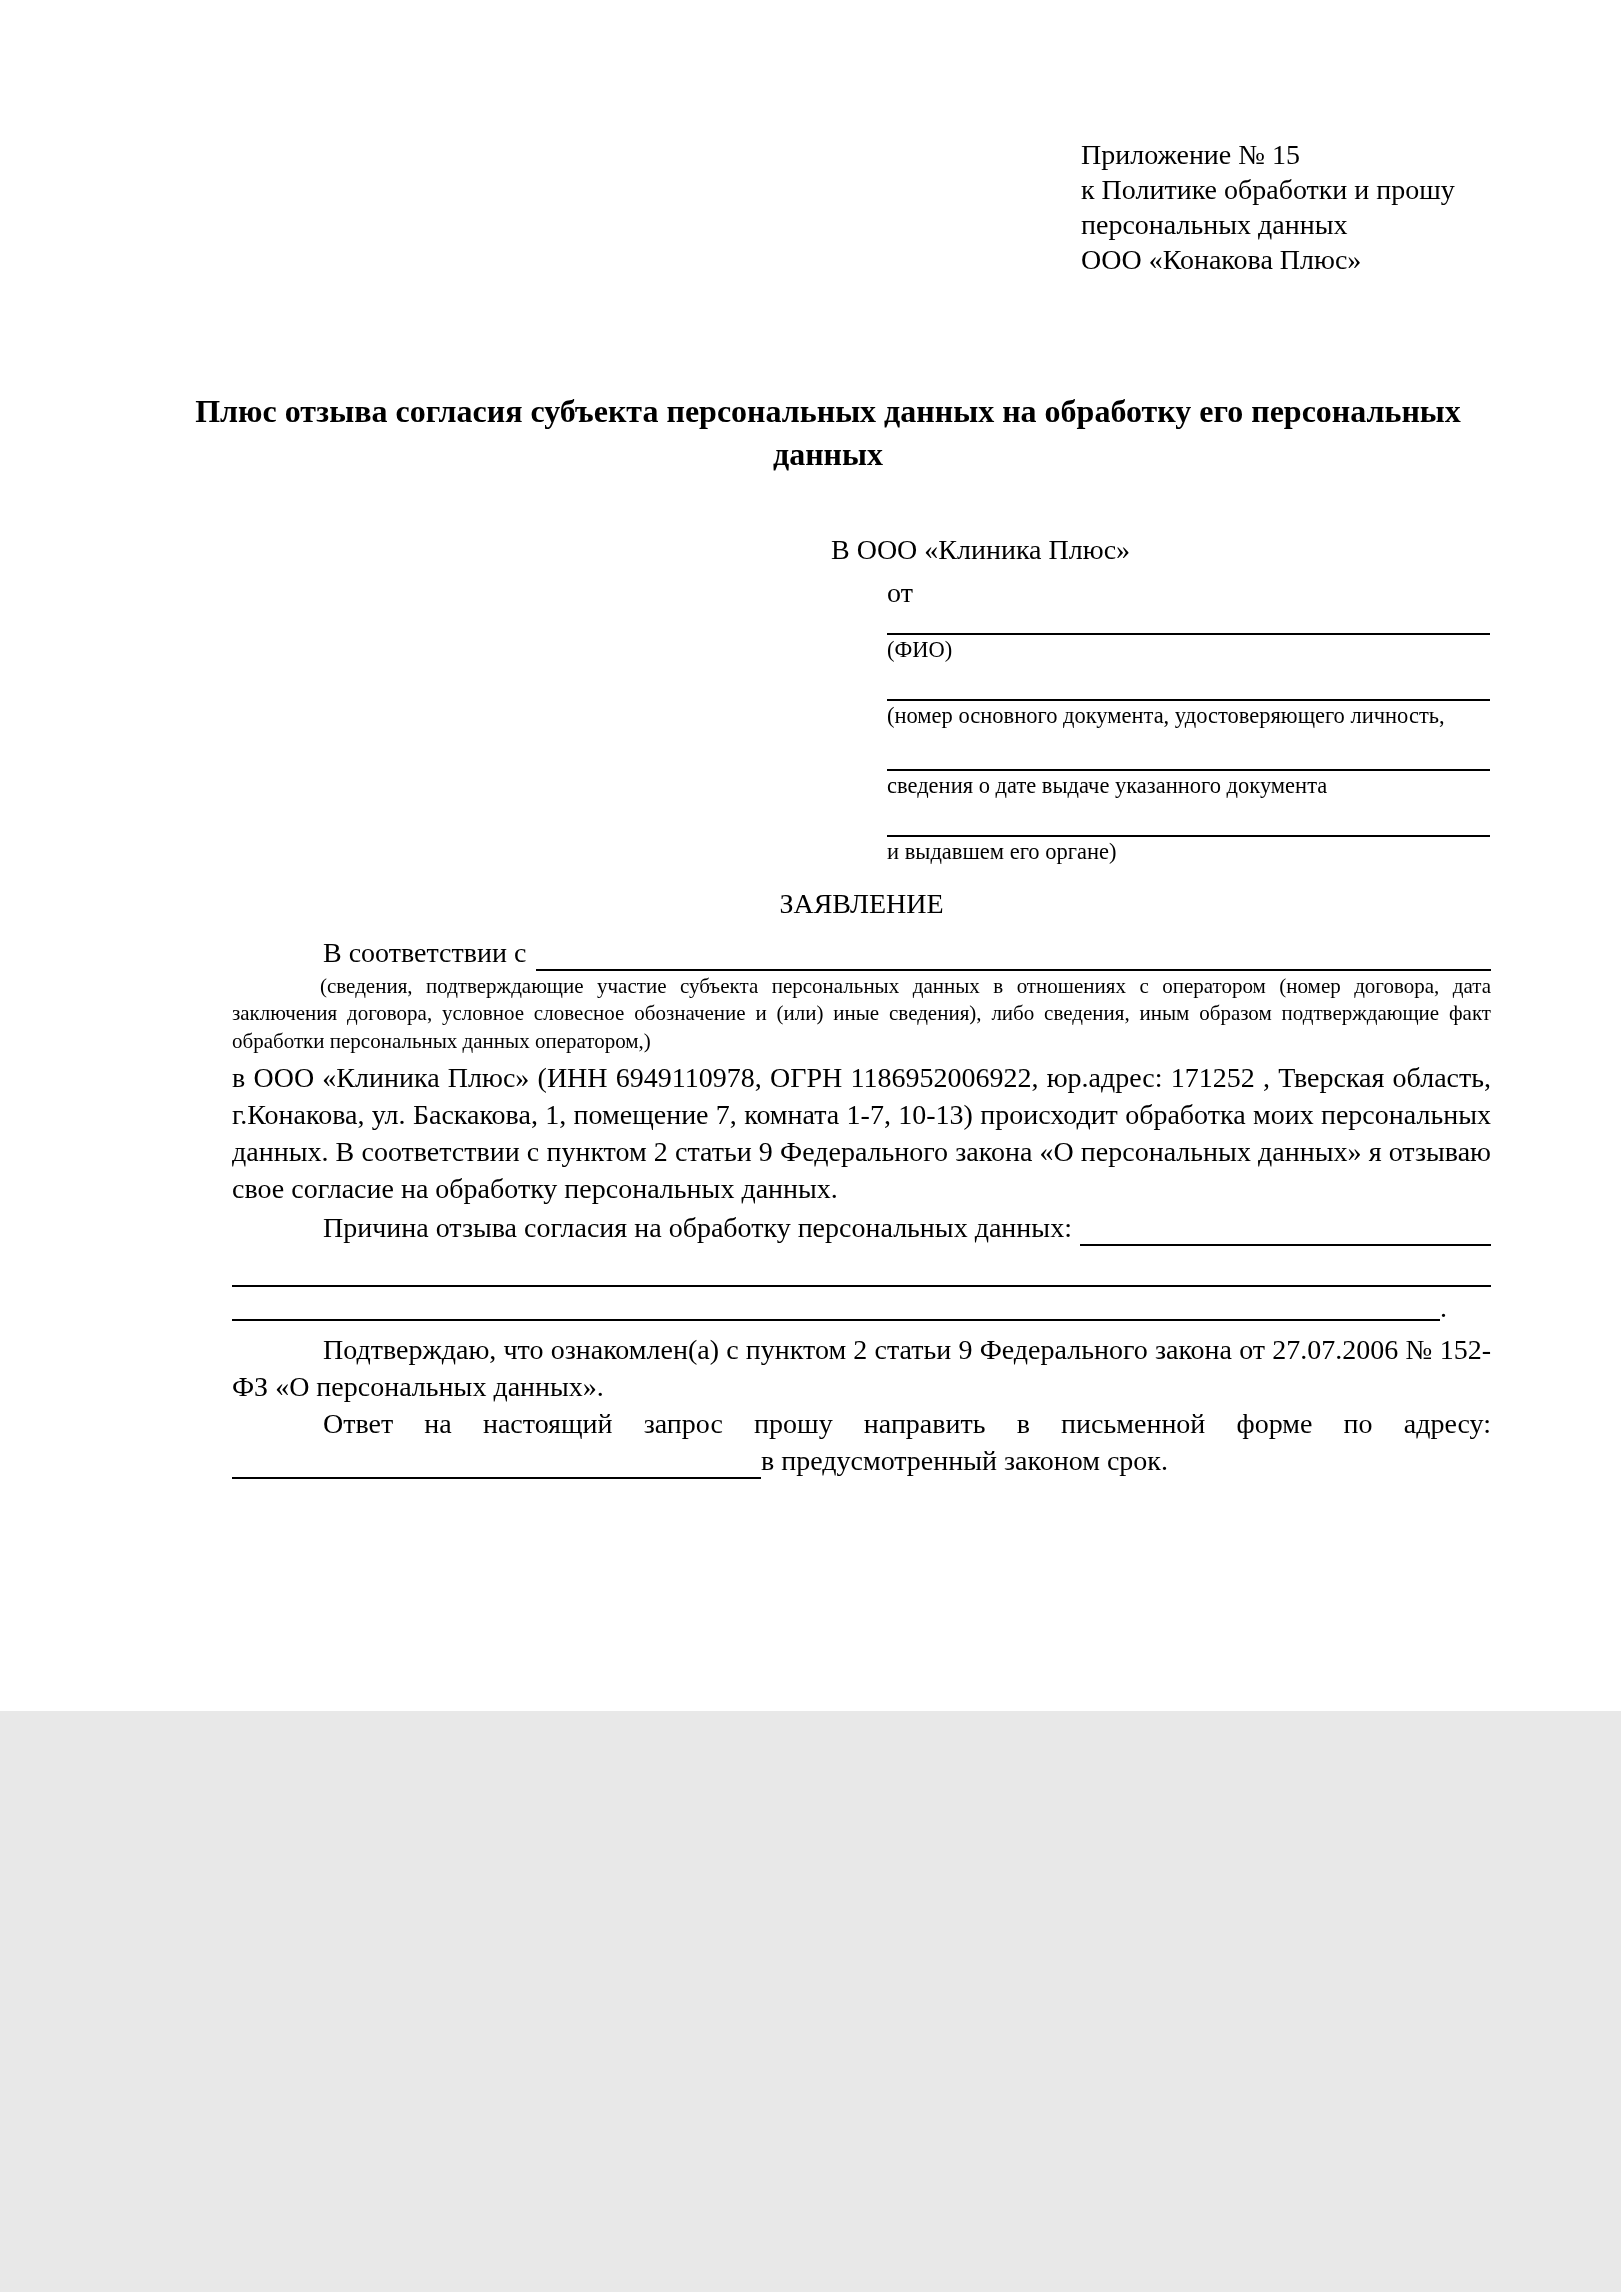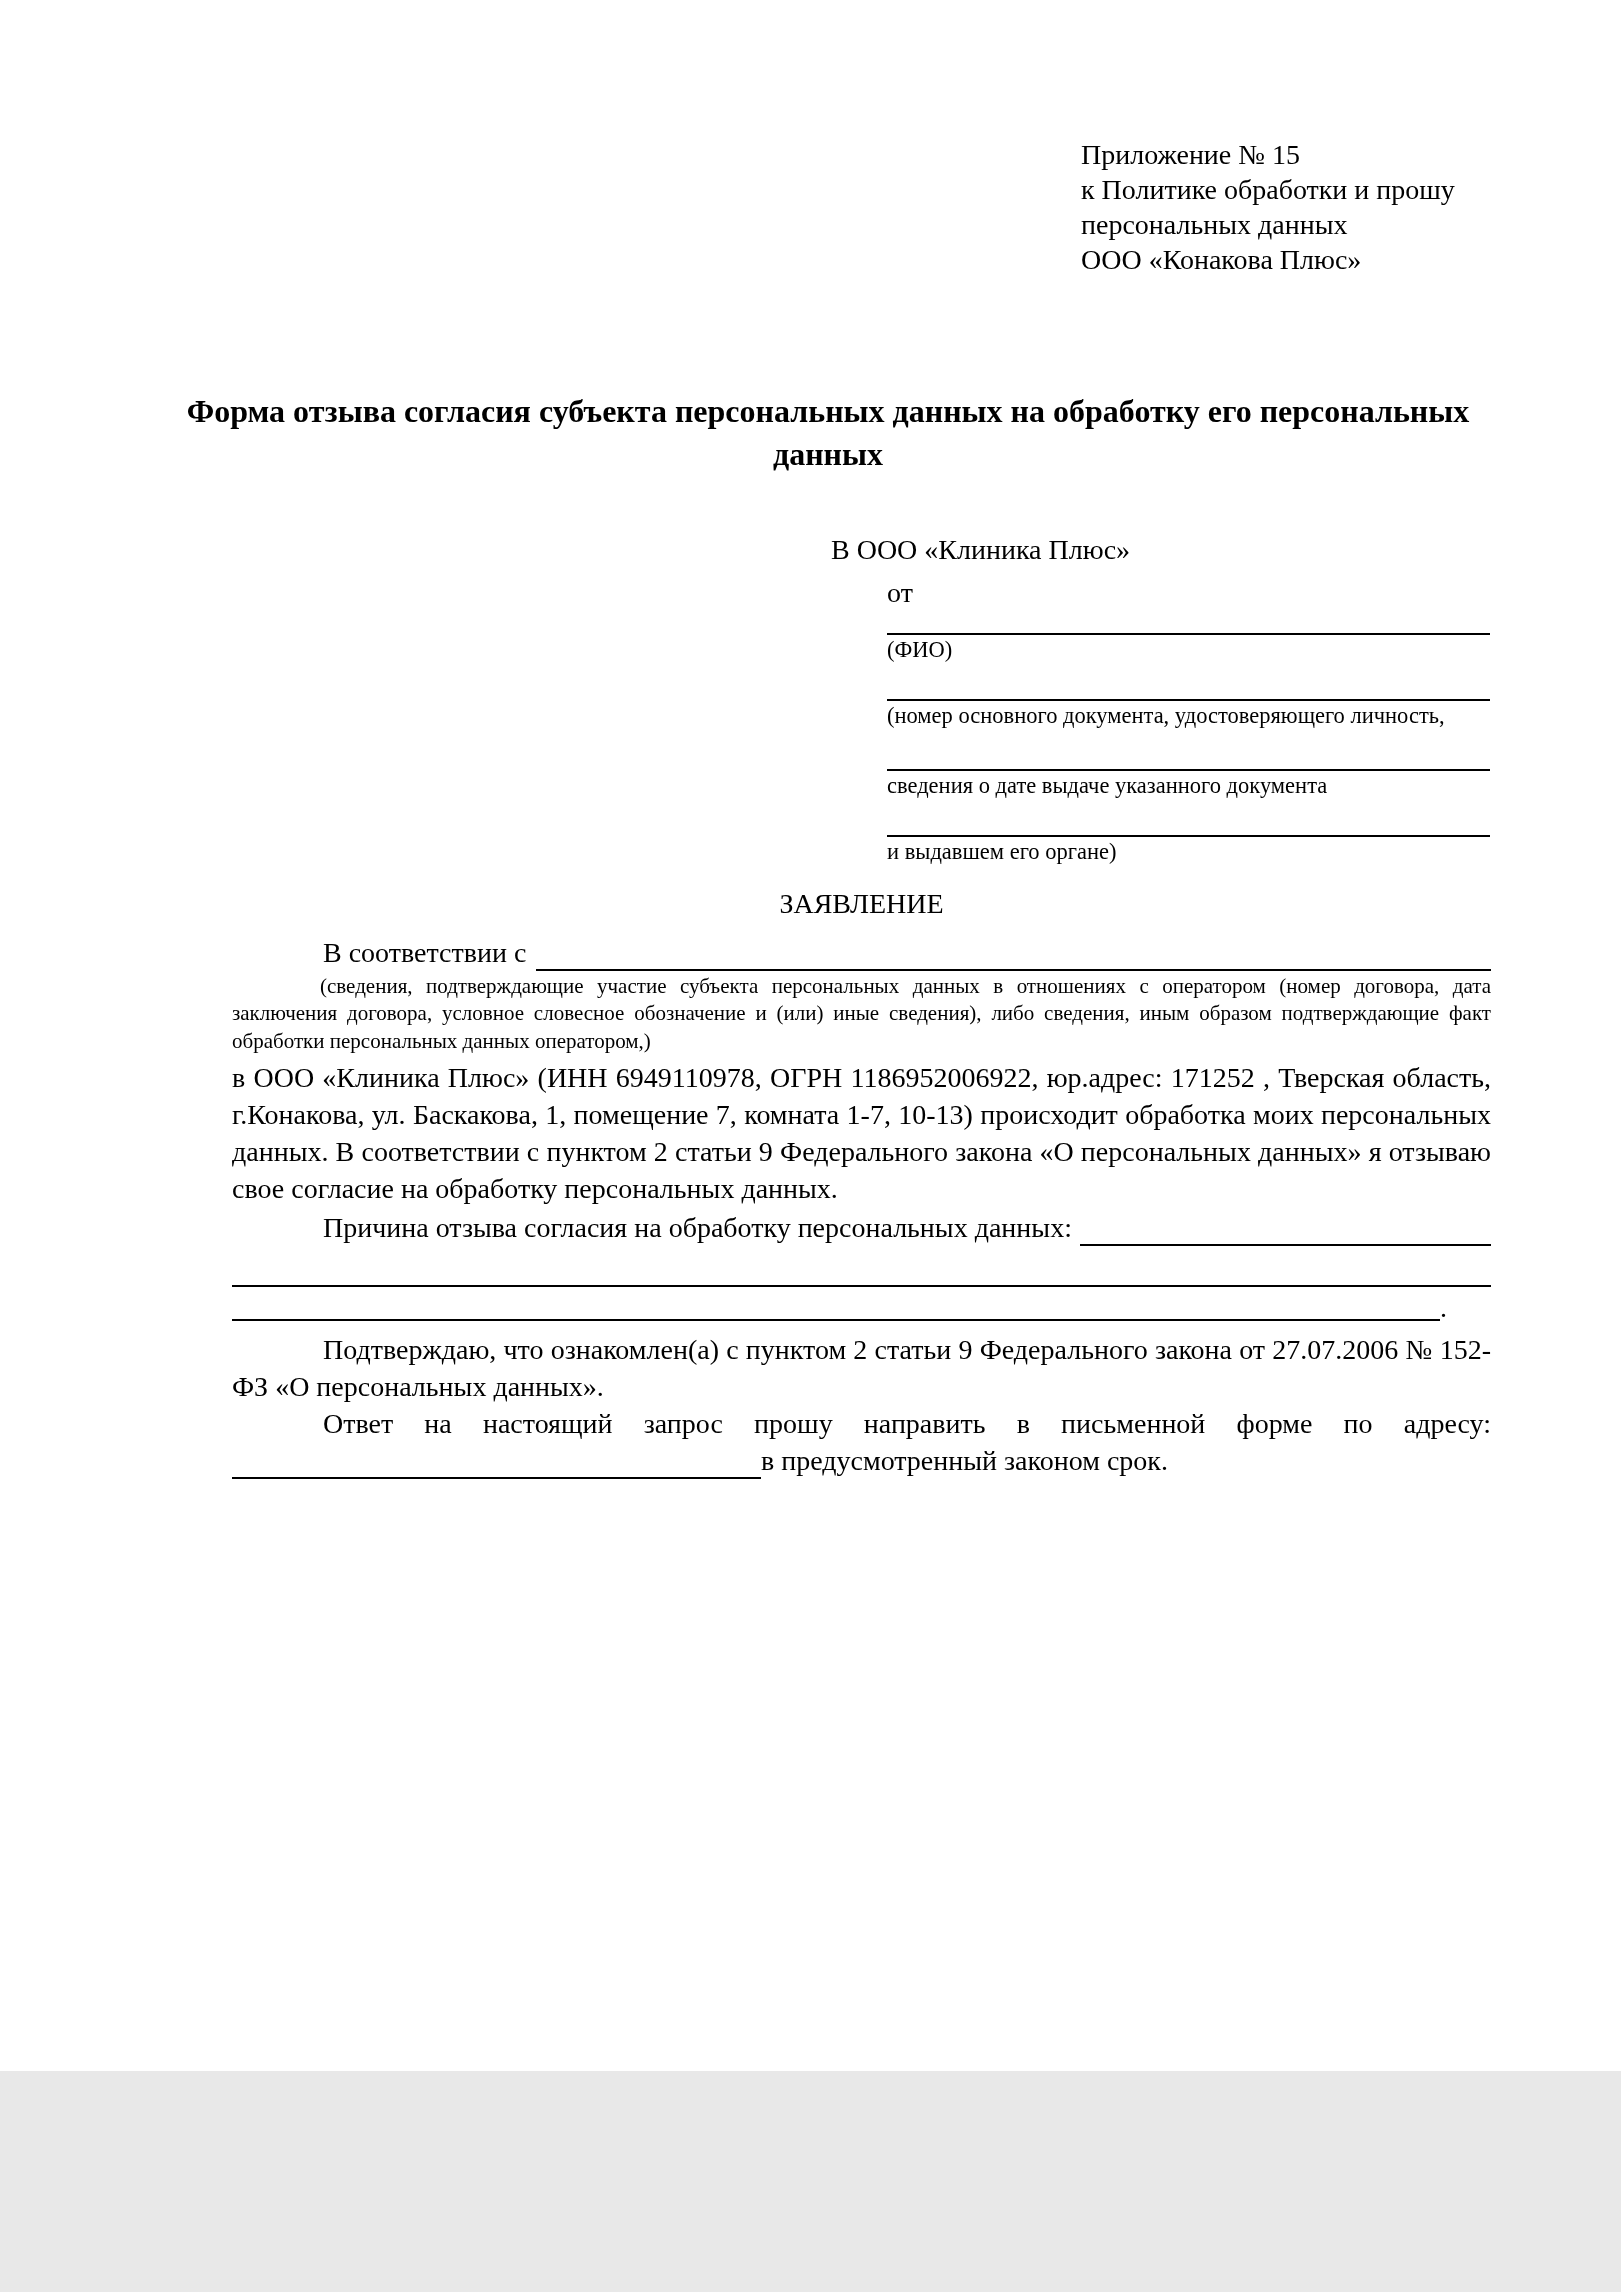--- a/index.html
+++ b/index.html
@@ -1,18 +1,18 @@
 <!DOCTYPE html>
 <html lang="ru"><head>
 <meta charset="utf-8">
 <style>
   html,body{margin:0;padding:0;background:#e8e8e8;}
   .page{
     position:relative;
-    width:1621px;height:2071px;
+    width:1621px;height:1711px;
     margin:0 auto;
     background:#ffffff;
     font-family:"Liberation Serif","DejaVu Serif",serif;
     color:#000;
     overflow:hidden;
   }
   *{box-sizing:border-box;}
 
   
   .header-block{
@@ -80,21 +80,21 @@
 
 <div class="page">
 
   <div class="header-block">
     <div>Приложение № 15</div>
     <div>к Политике обработки и прошу</div>
     <div>персональных данных</div>
     <div>ООО «Конакова Плюс»</div>
   </div>
 
-  <div class="doc-title">Форма отзыва согласия субъекта персональных данных на обработку его персональных данных</div>
+  <div class="doc-title">Плюс отзыва согласия субъекта персональных данных на обработку его персональных данных</div>
 
   <div class="addressee">
     <div class="org">В ООО «Клиника Плюс»</div>
     <div class="from">от</div>
 
     <div class="field f1">
       <div class="blank-underline"></div>
       <span class="field-caption">(ФИО)</span>
     </div>
 

